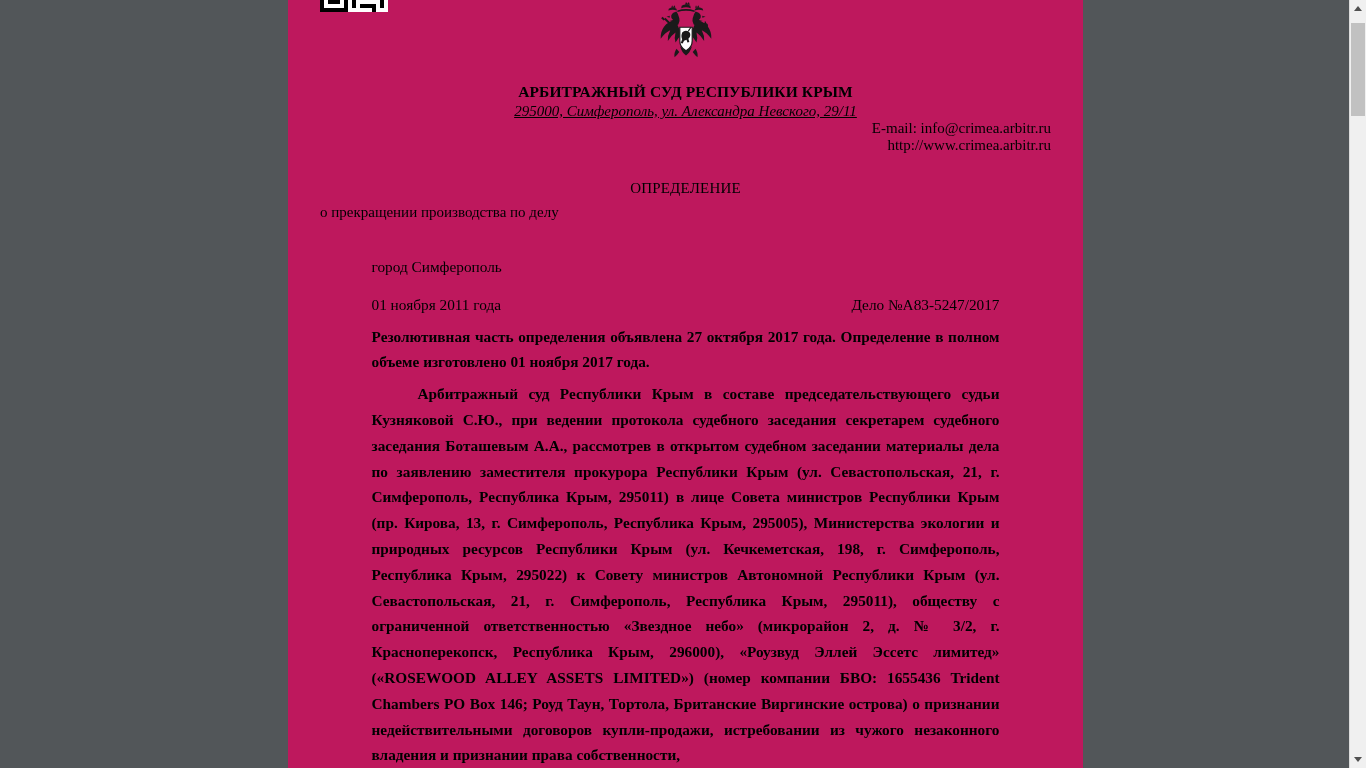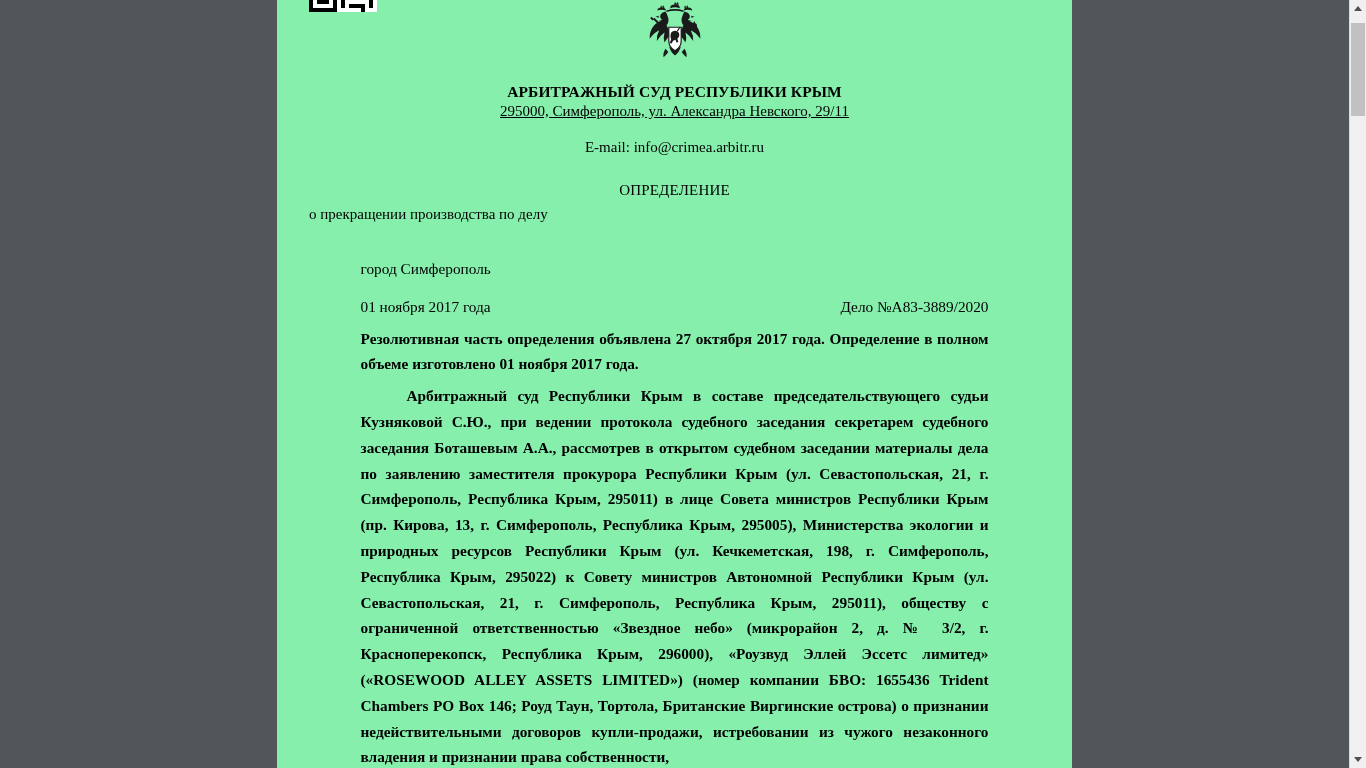--- a/index.html
+++ b/index.html
@@ -49,24 +49,24 @@
     width: 14px;
     height: 93px;
     background: #c1c1c1;
     border-radius: 0;
   }
 
   
   #page {
     position: absolute;
     top: 0;
-    left: 277px;
+    left: 288px;
     width: 795px;
     min-height: 768px;
-    background: #86efac;
+    background: #be185d;
     box-shadow: 0 0 0 0 rgba(0,0,0,0);
     overflow: hidden;
   }
 
   
   #qr {
     position: absolute;
     top: -56px;
     left: 32px;
     width: 68px;
@@ -100,26 +100,27 @@
     text-align: center;
     font-weight: bold;
     font-size: 15.5px;
     letter-spacing: 0.1px;
     margin-top: 17px;
   }
   .court-addr {
     text-align: center;
     font-size: 15px;
     margin-top: 2px;
+    font-style: italic;
   }
   .court-addr span { text-decoration: underline; }
   .court-line {
-    text-align: center;
-    font-size: 15px;
-    margin-top: 19px;
+    text-align: right;
+    font-size: 15px;
+    margin-top: 0;
   }
 
   .doc-title {
     text-align: center;
     font-weight: normal;
     font-size: 15px;
     margin-top: 26px;
     letter-spacing: 0.2px;
   }
   .doc-subtitle {
@@ -242,31 +243,32 @@
 
             <path d="M52 66 q5 -5 11 -3 q6 2 6 8 q0 5 -4 8 l2 7 -4 1 -2 -6 -5 2 -3 6 -4 -1 3 -8 q-3 -5 0 -14z"></path>
             <path d="M64 62 l6 -8 1 2 -5 8z"></path>
           </g>
         </svg>
       </div>
 
       <div class="court-name">АРБИТРАЖНЫЙ СУД РЕСПУБЛИКИ КРЫМ</div>
       <div class="court-addr"><span>295000, Симферополь, ул. Александра Невского, 29/11</span></div>
       <div class="court-line">E-mail: info@crimea.arbitr.ru</div>
+      <div class="court-line">http://www.crimea.arbitr.ru</div>
 
       <div class="doc-title">ОПРЕДЕЛЕНИЕ</div>
       <div class="doc-subtitle">о прекращении производства по делу</div>
 
       <div class="body-col">
 
         <div class="city-line">город  Симферополь</div>
 
         <div class="daterow">
-          <div>01 ноября 2017 года</div>
-          <div>Дело №А83-3889/2020</div>
+          <div>01 ноября 2011 года</div>
+          <div>Дело №А83-5247/2017</div>
         </div>
 
         <div class="para">Резолютивная часть определения объявлена 27 октября 2017 года. Определение в полном объеме изготовлено 01 ноября 2017 года.</div>
 
         <div class="para indent">Арбитражный суд Республики Крым в составе председательствующего судьи Кузняковой С.Ю., при ведении протокола судебного заседания секретарем судебного заседания Боташевым А.А., рассмотрев в открытом судебном заседании материалы дела по заявлению заместителя прокурора Республики Крым (ул. Севастопольская, 21, г. Симферополь, Республика Крым, 295011) в лице Совета министров Республики Крым (пр. Кирова, 13, г. Симферополь, Республика Крым, 295005), Министерства экологии и природных ресурсов Республики Крым (ул. Кечкеметская, 198, г. Симферополь, Республика Крым, 295022) к Совету министров Автономной Республики Крым (ул. Севастопольская, 21, г. Симферополь, Республика Крым, 295011), обществу с ограниченной ответственностью «Звездное небо» (микрорайон 2, д. № 3/2, г. Красноперекопск, Республика Крым, 296000), «Роузвуд Эллей Эссетс лимитед» («ROSEWOOD ALLEY ASSETS LIMITED») (номер компании БВО: 1655436 Trident Chambers PO Box 146; Роуд Таун, Тортола, Британские Виргинские острова) о признании недействительными договоров купли-продажи, истребовании из чужого незаконного владения и признании права собственности,</div>
 
         <div class="para indent cut">при участии представителей:</div>
 
       </div>
     </div>

